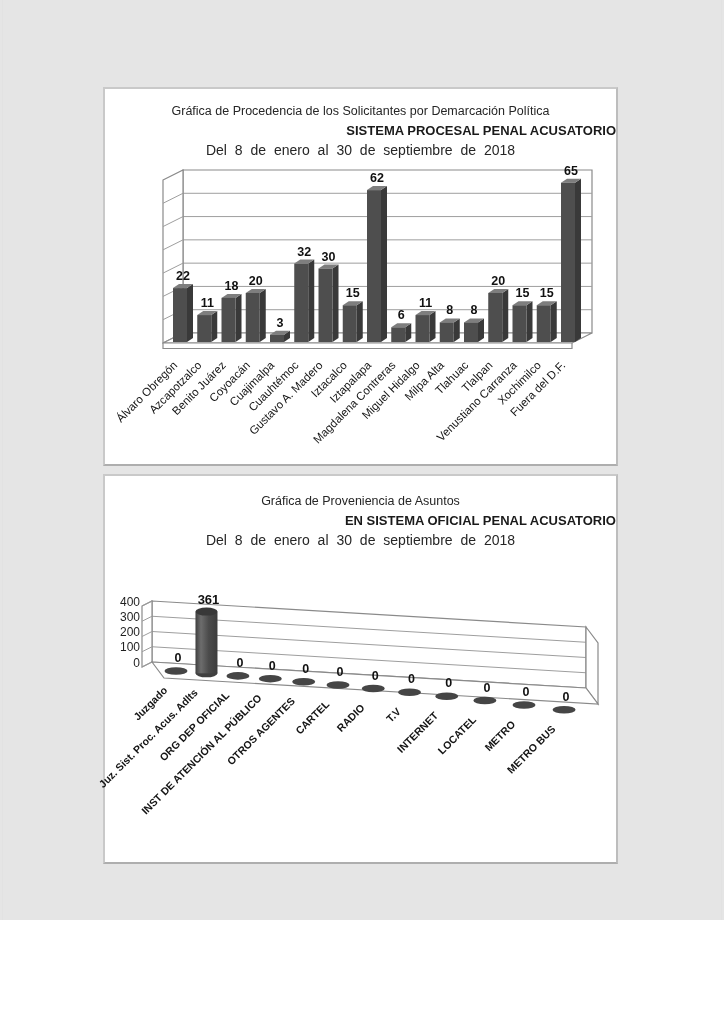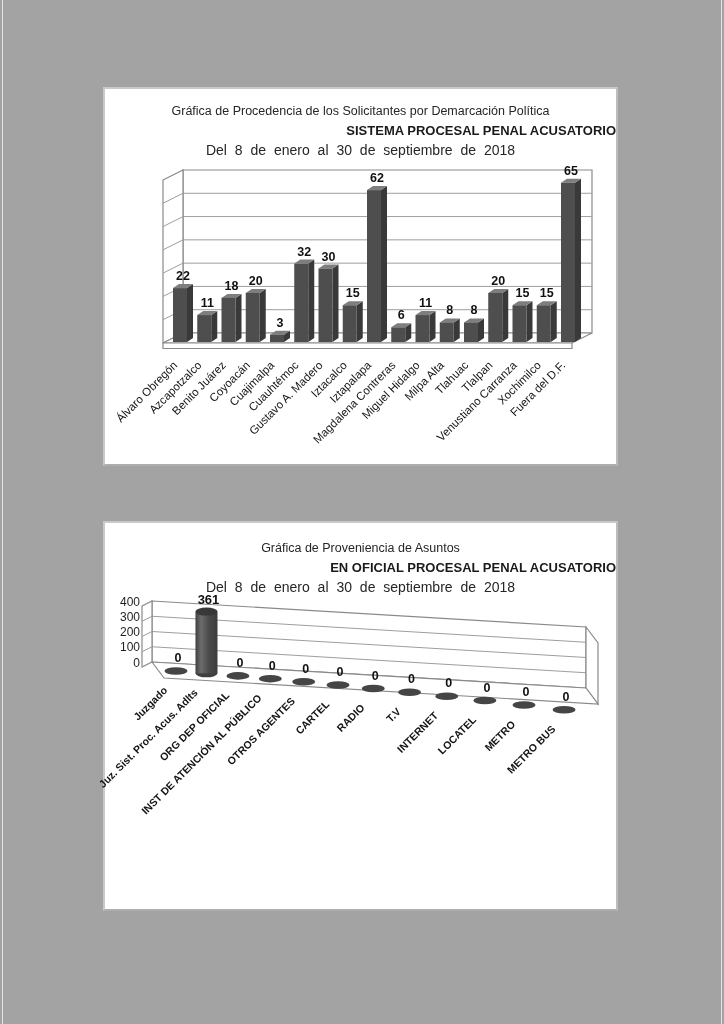--- a/index.html
+++ b/index.html
@@ -1,28 +1,28 @@
 <!DOCTYPE html>
 <html><head>
 <meta charset="utf-8">
 <style>
   html,body{margin:0;padding:0;background:#ffffff;}
   .page{
-    position:relative;width:724px;height:1024px;background:#a3a3a3;overflow:hidden;
+    position:relative;width:724px;height:920px;background:#e5e5e5;overflow:hidden;
     font-family:"Liberation Sans", sans-serif;color:#1f1f1f;
   }
   .scan-edge{position:absolute;top:0;bottom:0;width:1px;background:#e2e2e2;}
   .scan-edge.left{left:2px;}
   .scan-edge.right{left:721px;}
   .chart-box{
     position:absolute;left:103px;width:511px;background:#fff;
     border:2px solid #c9c9c9;border-bottom-color:#aeaeae;border-right-color:#bdbdbd;
   }
   .box1{top:87px;height:375px;}
-  .box2{top:521px;height:386px;}
+  .box2{top:474px;height:386px;}
   .titles{width:100%;text-align:center;}
   .box1 .titles{padding-top:13px;}
   .box2 .titles{padding-top:16px;}
   .t1{font-size:12.5px;line-height:19px;color:#262626;}
   .t2{font-size:13px;line-height:19px;font-weight:bold;color:#1a1a1a;text-align:right;}
   .t3{font-size:14px;line-height:20px;color:#262626;word-spacing:4px;}
   svg.overlay{position:absolute;left:0;top:0;width:724px;height:1024px;}
   .gl{stroke:#9e9e9e;stroke-width:1;fill:none;}
   .frame{stroke:#8a8a8a;stroke-width:1.2;fill:#ffffff;}
   .vlab{font-family:"Liberation Sans",sans-serif;font-weight:bold;font-size:12.5px;fill:#111111;text-anchor:middle;}
@@ -43,21 +43,21 @@
     <div class="titles">
       <div class="t1">Gráfica de Procedencia de los Solicitantes por Demarcación Política</div>
       <div class="t2">SISTEMA PROCESAL PENAL ACUSATORIO</div>
       <div class="t3">Del 8 de enero al 30 de septiembre de 2018</div>
     </div>
   </div>
 
   <div class="chart-box box2">
     <div class="titles">
       <div class="t1">Gráfica de Proveniencia de Asuntos</div>
-      <div class="t2">EN OFICIAL PROCESAL PENAL ACUSATORIO</div>
+      <div class="t2">EN SISTEMA OFICIAL PENAL ACUSATORIO</div>
       <div class="t3">Del 8 de enero al 30 de septiembre de 2018</div>
     </div>
   </div>
 
   <svg class="overlay" viewBox="0 0 724 1024">
     <defs>
       <linearGradient id="cylGrad" x1="0" y1="0" x2="1" y2="0">
         <stop offset="0" stop-color="#3e3e3e"></stop>
         <stop offset="0.25" stop-color="#6d6d6d"></stop>
         <stop offset="0.6" stop-color="#4b4b4b"></stop>

